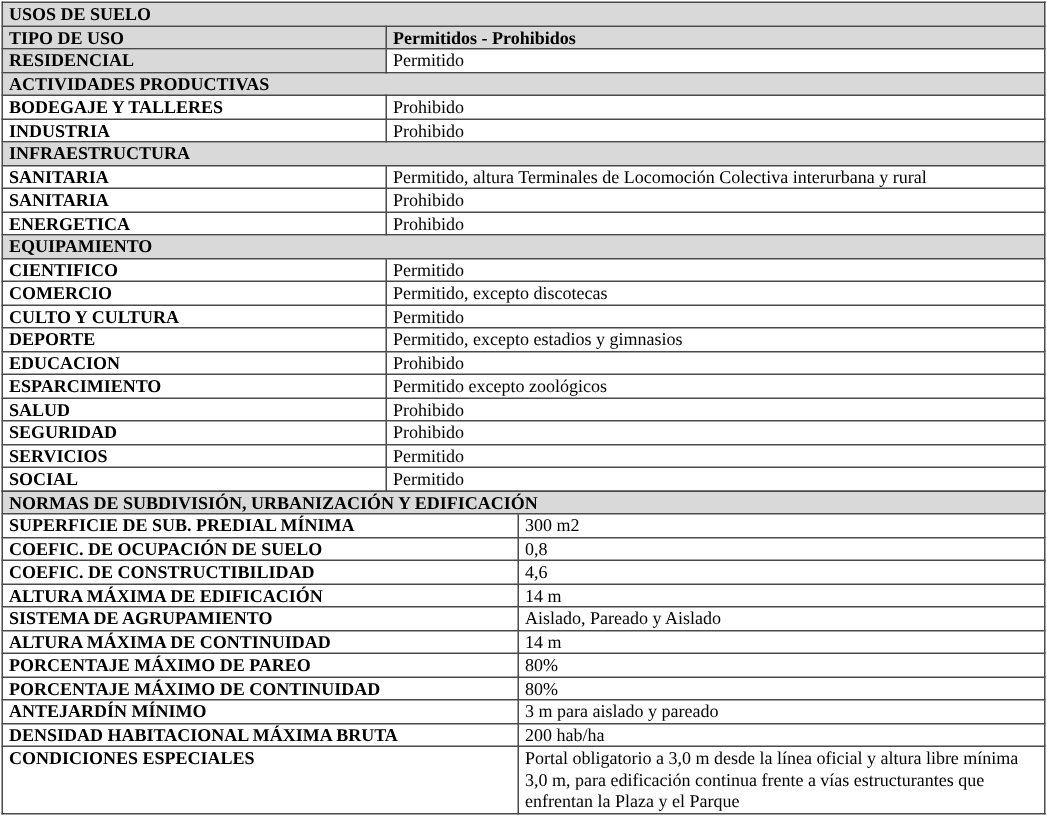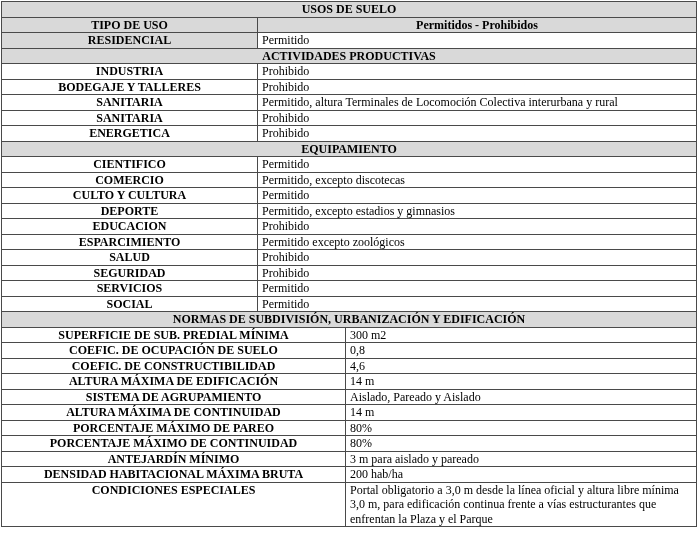--- a/index.html
+++ b/index.html
@@ -21,21 +21,21 @@
   td {
     border: 1px solid var(--border, #4a4a4a);
     padding: 0 4px;
     font-size: 12px;
     line-height: 14.5px;
     vertical-align: top;
     color: #000;
     overflow: hidden;
     word-wrap: break-word;
   }
-  .bold { font-weight: bold; text-align: center; }
+  .bold { font-weight: bold; }
   .shaded { background: var(--shaded, #d9d9d9); }
   .center { }
   table.usos col.c1 { width: 256px; }
   table.normas col.c1 { width: 344px; }
   table.normas { margin-top: -1px; }
 </style>
 </head>
 <body>
 
 <div class="page">
@@ -54,26 +54,29 @@
         <td class="shaded bold">Permitidos -  Prohibidos</td>
       </tr>
     <tr>
           <td class="bold shaded">RESIDENCIAL</td>
           <td>Permitido</td>
         </tr>
         <tr>
           <td class="bold shaded" colspan="2">ACTIVIDADES PRODUCTIVAS</td>
         </tr>
         <tr>
+          <td class="bold">BODEGAJE Y TALLERES</td>
+          <td>Prohibido</td>
+        </tr>
+        <tr>
           <td class="bold">INDUSTRIA</td>
           <td>Prohibido</td>
         </tr>
         <tr>
-          <td class="bold">BODEGAJE Y TALLERES</td>
-          <td>Prohibido</td>
+          <td class="bold shaded" colspan="2">INFRAESTRUCTURA</td>
         </tr>
         <tr>
           <td class="bold">SANITARIA</td>
           <td>Permitido, altura Terminales de Locomoción Colectiva interurbana y rural</td>
         </tr>
         <tr>
           <td class="bold">SANITARIA</td>
           <td>Prohibido</td>
         </tr>
         <tr>

